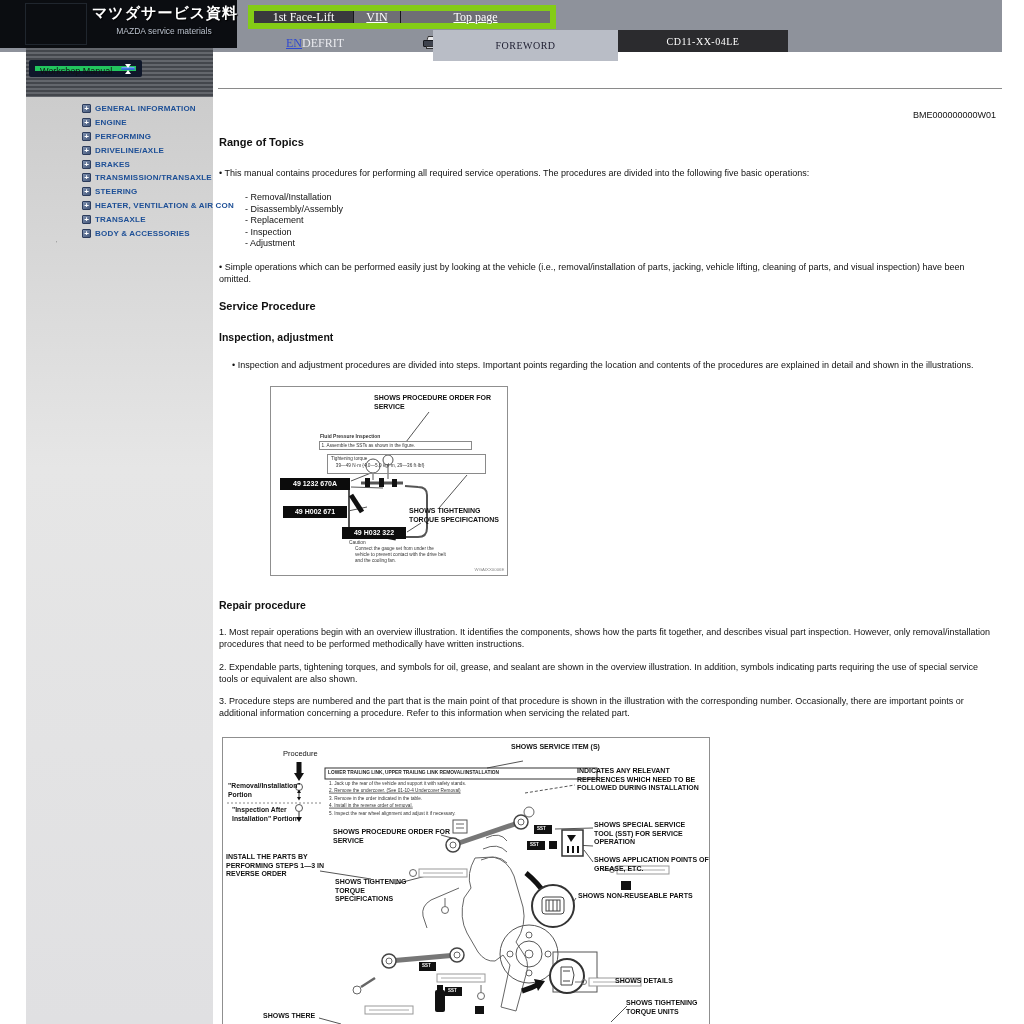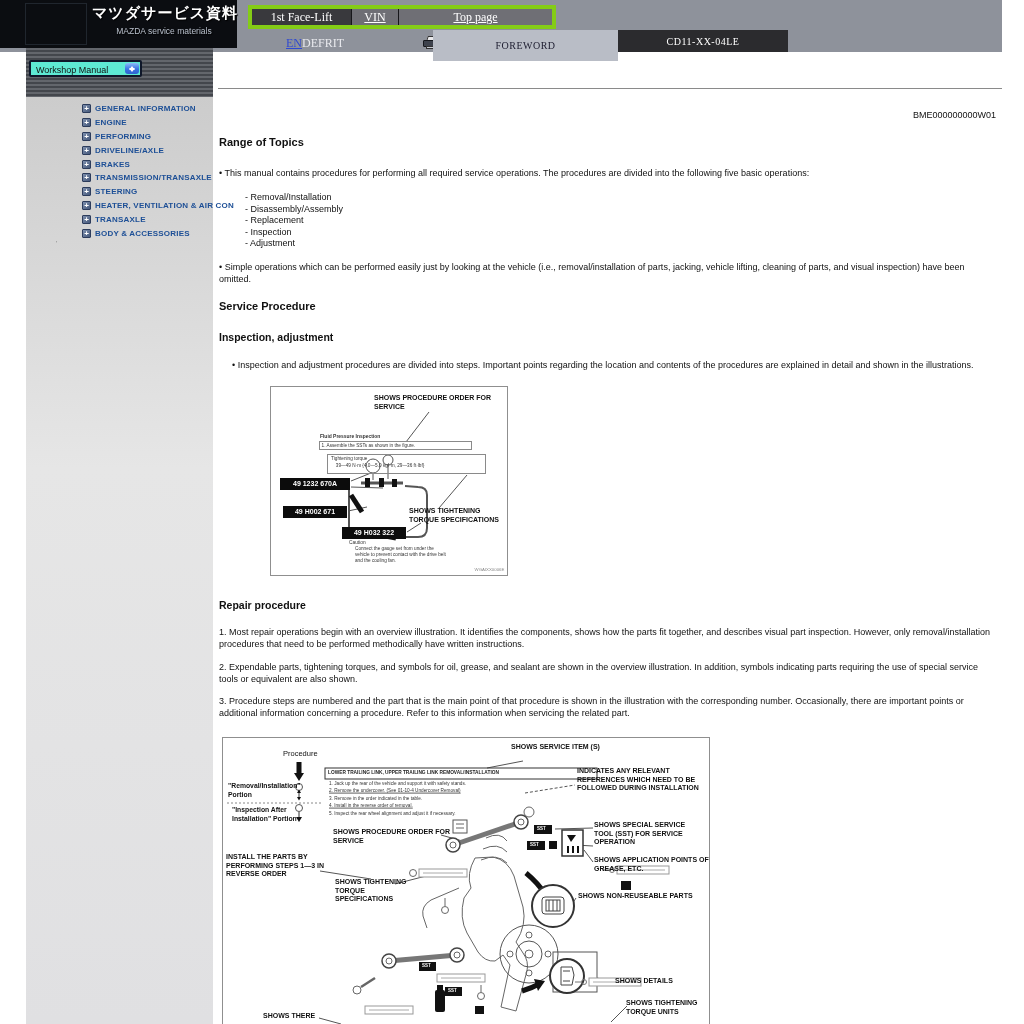--- a/index.html
+++ b/index.html
@@ -17,21 +17,21 @@
       radial-gradient(circle at 66% 22%, #8fa2b6 0 7px, rgba(143,162,182,0) 8px),
       radial-gradient(circle at 55% 70%, #76890f0 0 5px, rgba(118,137,160,0) 6px),
       radial-gradient(circle at 78% 60%, #5d7astro 0 4px, rgba(93,112,135,0) 5px),
       linear-gradient(135deg,#3a4450,#141920 70%);
     border:1px solid #20262e; }
   .logo-text { position:absolute; left:92px; top:4px; width:144px; text-align:center; }
   .logo-title { color:#fff; font-weight:bold; font-size:15px; letter-spacing:1px; text-shadow:1px 1px 1px #000; white-space:nowrap; }
   .logo-sub { color:#b9c0cc; font-size:8.5px; margin-top:3px; text-shadow:1px 1px 1px #000; white-space:nowrap; }
 
   .nav-bar { position:absolute; left:248px; top:5px; width:308px; height:24px; display:flex;
-    border:4px solid #84cc16; background:#6f6f75; font-family:"Liberation Serif",serif; }
+    border:6px solid #84cc16; background:#6f6f75; font-family:"Liberation Serif",serif; }
   .nav-cell { display:flex; align-items:center; justify-content:center; color:#fff; font-size:12px;
     border-right:1px solid #17171a; cursor:pointer; }
   .nav-cell:last-child { border-right:none; }
   .nav-cell.active { background:#39393d; }
   .nav-cell.linked { text-decoration:underline; }
 
   .lang-row { position:absolute; left:250px; top:34px; width:182px; height:18px; display:flex; align-items:center; 
     font-family:"Liberation Serif",serif; font-size:12px; color:#e9eaee;margin-left:36px; }
   .lang { cursor:pointer; }
   .lang.current { color:#2f49d1; text-decoration:underline; }
@@ -44,22 +44,22 @@
   .tab-foreword { position:absolute; left:433px; top:30px; width:185px; height:31px; background:#b9bdc6;
     display:flex; align-items:center; justify-content:center; font-family:"Liberation Serif",serif;
     font-size:10px; color:#1d1d30; letter-spacing:.5px; cursor:pointer; }
   .tab-code { position:absolute; left:618px; top:30px; width:170px; height:22px; background:#2b2b2e;
     display:flex; align-items:center; justify-content:center; font-family:"Liberation Serif",serif;
     font-size:10px; color:#fff; letter-spacing:.5px; cursor:pointer; }
 
   
   .side-stripes { position:absolute; left:26px; top:48px; width:187px; height:49px;
     background:repeating-linear-gradient(to bottom,#63666c 0 2px,#43464c 2px 4px); }
-  .manual-select { position:absolute; left:29px; top:60px; width:113px; height:17px; background:#5eead4;
-    border:2px solid #0f172a; border-radius:2px; display:flex; align-items:flex-end; cursor:pointer; }
+  .manual-select { position:absolute; left:29px; top:60px; width:113px; height:17px; background:#22c55e;
+    border:6px solid #0f172a; border-radius:2px; display:flex; align-items:flex-start; cursor:pointer; }
   .manual-select .val { flex:1; font-size:9px; padding-left:5px; color:#111; white-space:nowrap; overflow:hidden; }
   .manual-select .stepper { width:14px; align-self:stretch; margin:1px; border-radius:3px;
     background:linear-gradient(to bottom,#8cbcf7,#3a74e3 55%,#2f63cf); position:relative; }
   .stepper:before, .stepper:after { content:""; position:absolute; left:3.5px; border-left:3.5px solid transparent; border-right:3.5px solid transparent; }
   .stepper:before { top:2.5px; border-bottom:4px solid #fff; }
   .stepper:after  { bottom:2.5px; border-top:4px solid #fff; }
 
   .side-panel { position:absolute; left:26px; top:97px; width:187px; bottom:0;
     background:linear-gradient(to bottom,#cccccc,#e6e6e6 40%,#e0e0e2); }
   .tree { position:absolute; left:56px; top:5px; }

